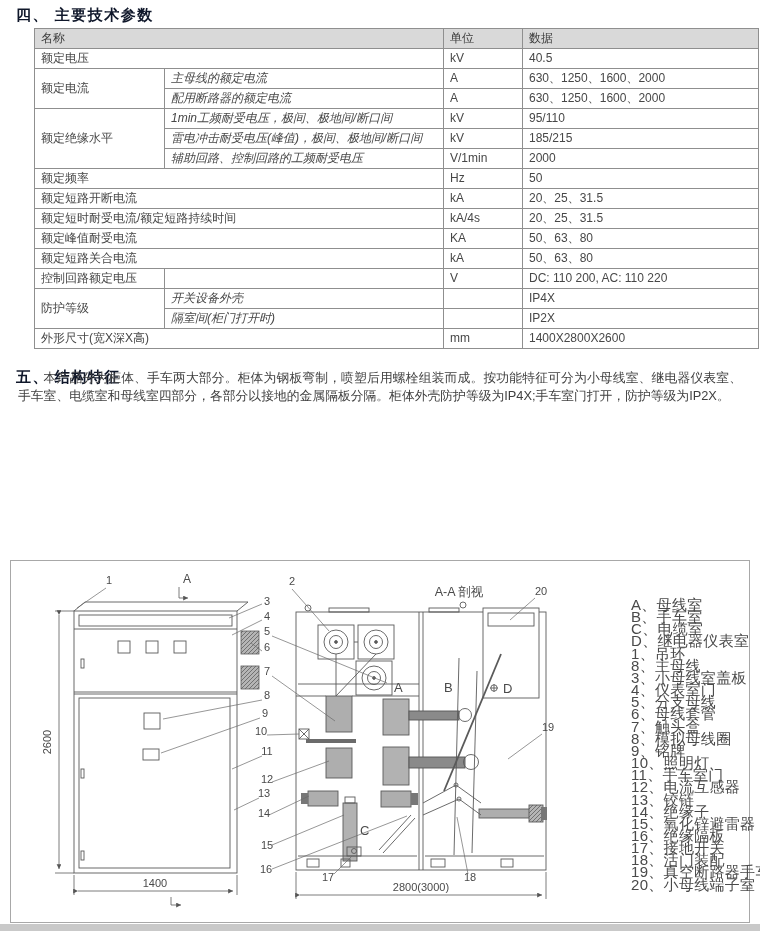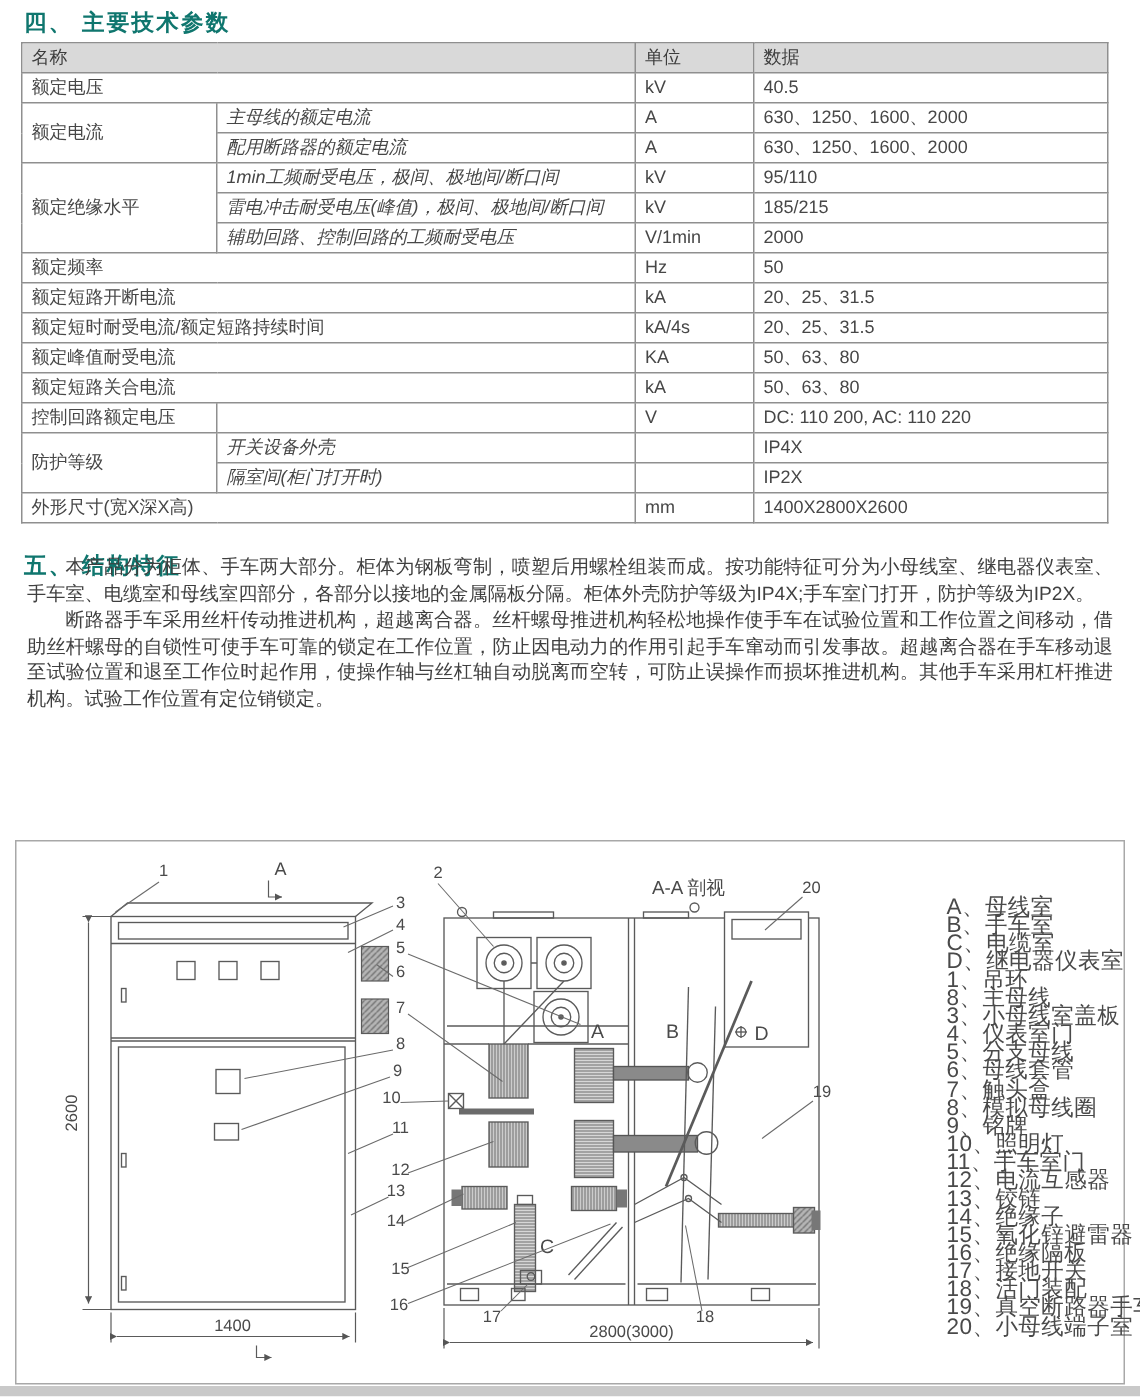--- a/index.html
+++ b/index.html
@@ -1,27 +1,27 @@
 <!DOCTYPE html>
 <html><head>
 <meta charset="utf-8">
 <style>
   html,body{margin:0;padding:0;}
   body{
     width:760px;height:931px;position:relative;background:#ffffff;
     font-family:"Liberation Sans","DejaVu Sans",sans-serif;color:#3f3f3f;overflow:hidden;
   }
   .heading{
-    color:#0f766e;font-weight:700;font-size:15px;letter-spacing:1.5px;
+    color:#0f172a;font-weight:700;font-size:15px;letter-spacing:1.5px;
     margin:0 0 0 8px;padding:0;
   }
   #h4{position:absolute;left:8px;top:6px;}
   #h5{position:absolute;left:8px;top:368px;}
   table.params{
-    position:absolute;left:14px;top:28px;width:724px;border-collapse:collapse;
+    position:absolute;left:34px;top:28px;width:724px;border-collapse:collapse;
     font-size:12px;color:#474747;table-layout:fixed;
   }
   table.params td{
     border:1px solid #8f8f8f;padding:3px 6px;line-height:13px;height:13px;
     overflow:hidden;white-space:nowrap;
   }
   table.params tr.hdr td{background:#d9d9d9;color:#3c3c3c;}
   td.n{padding-left:12px;}
   td.s{padding-left:10px;font-style:italic;}
   td.u{}
@@ -144,21 +144,20 @@
     <td class="u">mm</td>
     <td class="v">1400X2800X2600</td>
   </tr>
 </tbody>
   </table>
 
 <h2 id="h5" class="heading">五、 结构特征</h2>
 
 <div class="paras">
   <p>本产品分为柜体、手车两大部分。柜体为钢板弯制，喷塑后用螺栓组装而成。按功能特征可分为小母线室、继电器仪表室、手车室、电缆室和母线室四部分，各部分以接地的金属隔板分隔。柜体外壳防护等级为IP4X;手车室门打开，防护等级为IP2X。</p>
-  <p>断路器手车采用丝杆传动推进机构，超越离合器。丝杆螺母推进机构轻松地操作使手车在试验位置和工作位置之间移动，借助丝杆螺母的自锁性可使手车可靠的锁定在工作位置，防止因电动力的作用引起手车窜动而引发事故。超越离合器在手车移动退至试验位置和退至工作位时起作用，使操作轴与丝杠轴自动脱离而空转，可防止误操作而损坏推进机构。其他手车采用杠杆推进机构。试验工作位置有定位销锁定。</p>
 </div>
 
 <div id="diagram-box">
   <svg id="drawing" width="740" height="358" viewBox="0 0 740 358">
     <defs>
       <pattern id="hv" width="4" height="4" patternUnits="userSpaceOnUse">
         <rect width="4" height="4" fill="#cfcfcf"></rect>
         <path d="M1 0V4 M3 0V4" stroke="#6e6e6e" stroke-width="0.7"></path>
       </pattern>
       <pattern id="hh" width="4" height="4" patternUnits="userSpaceOnUse">

